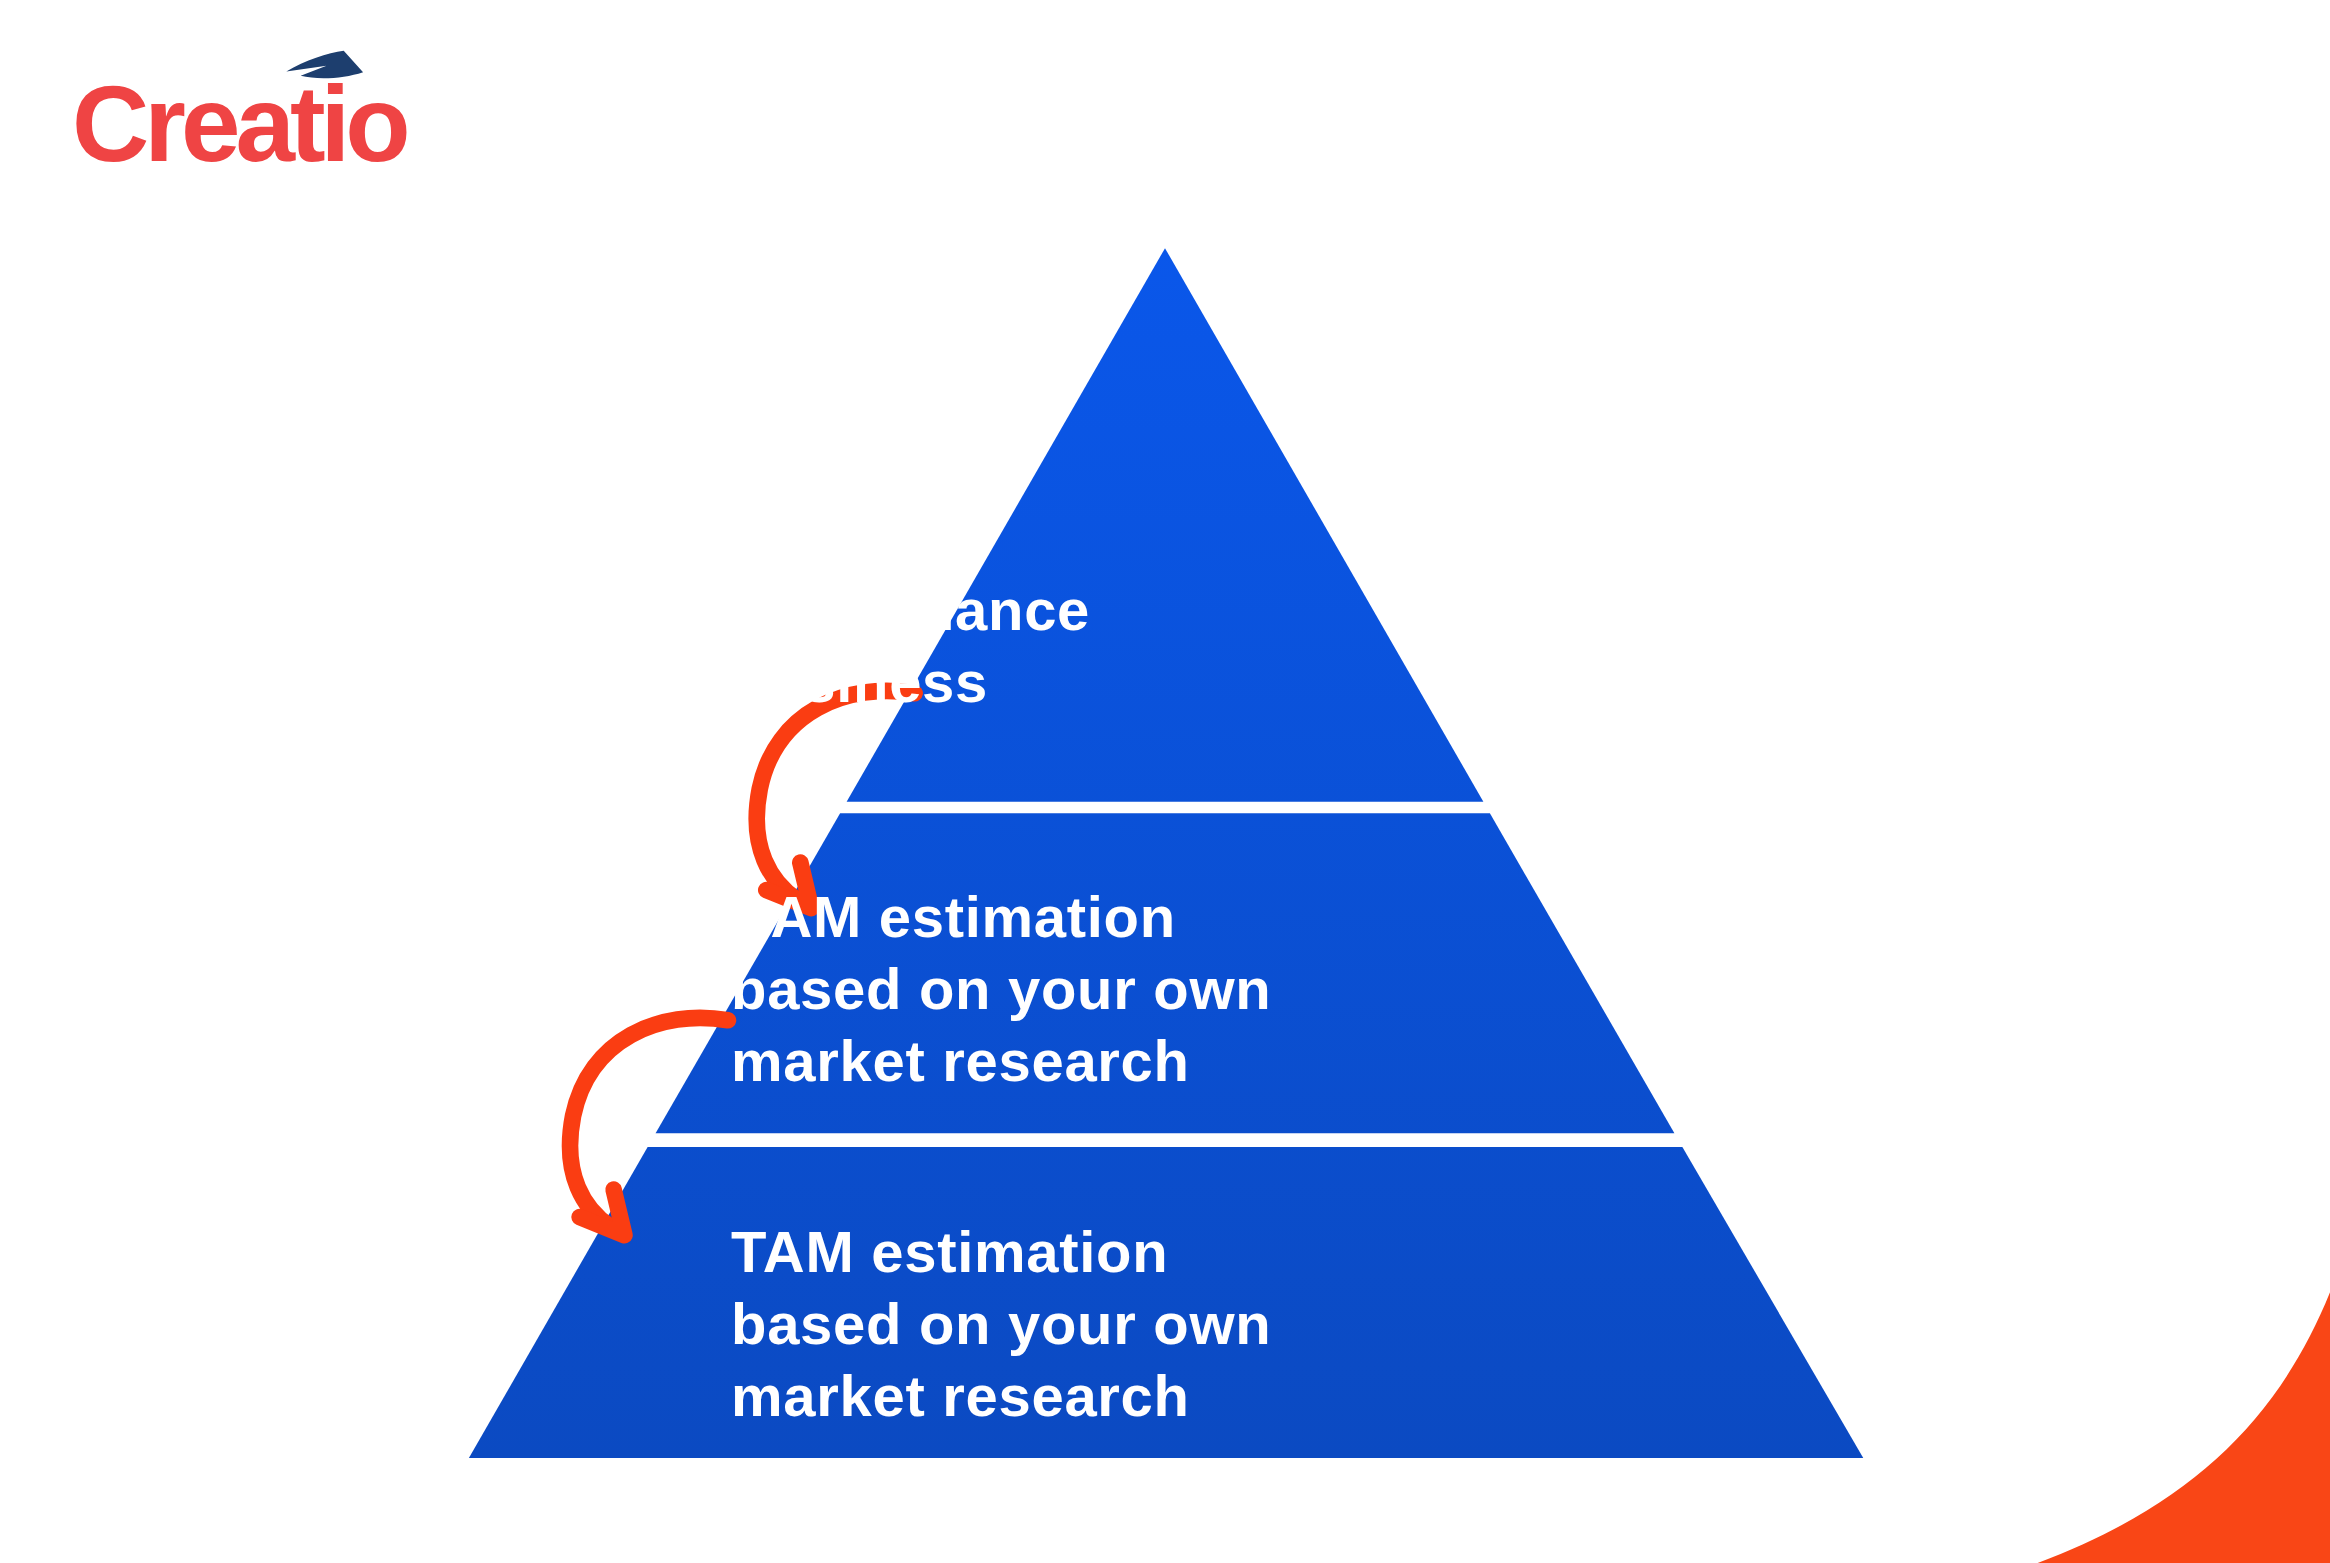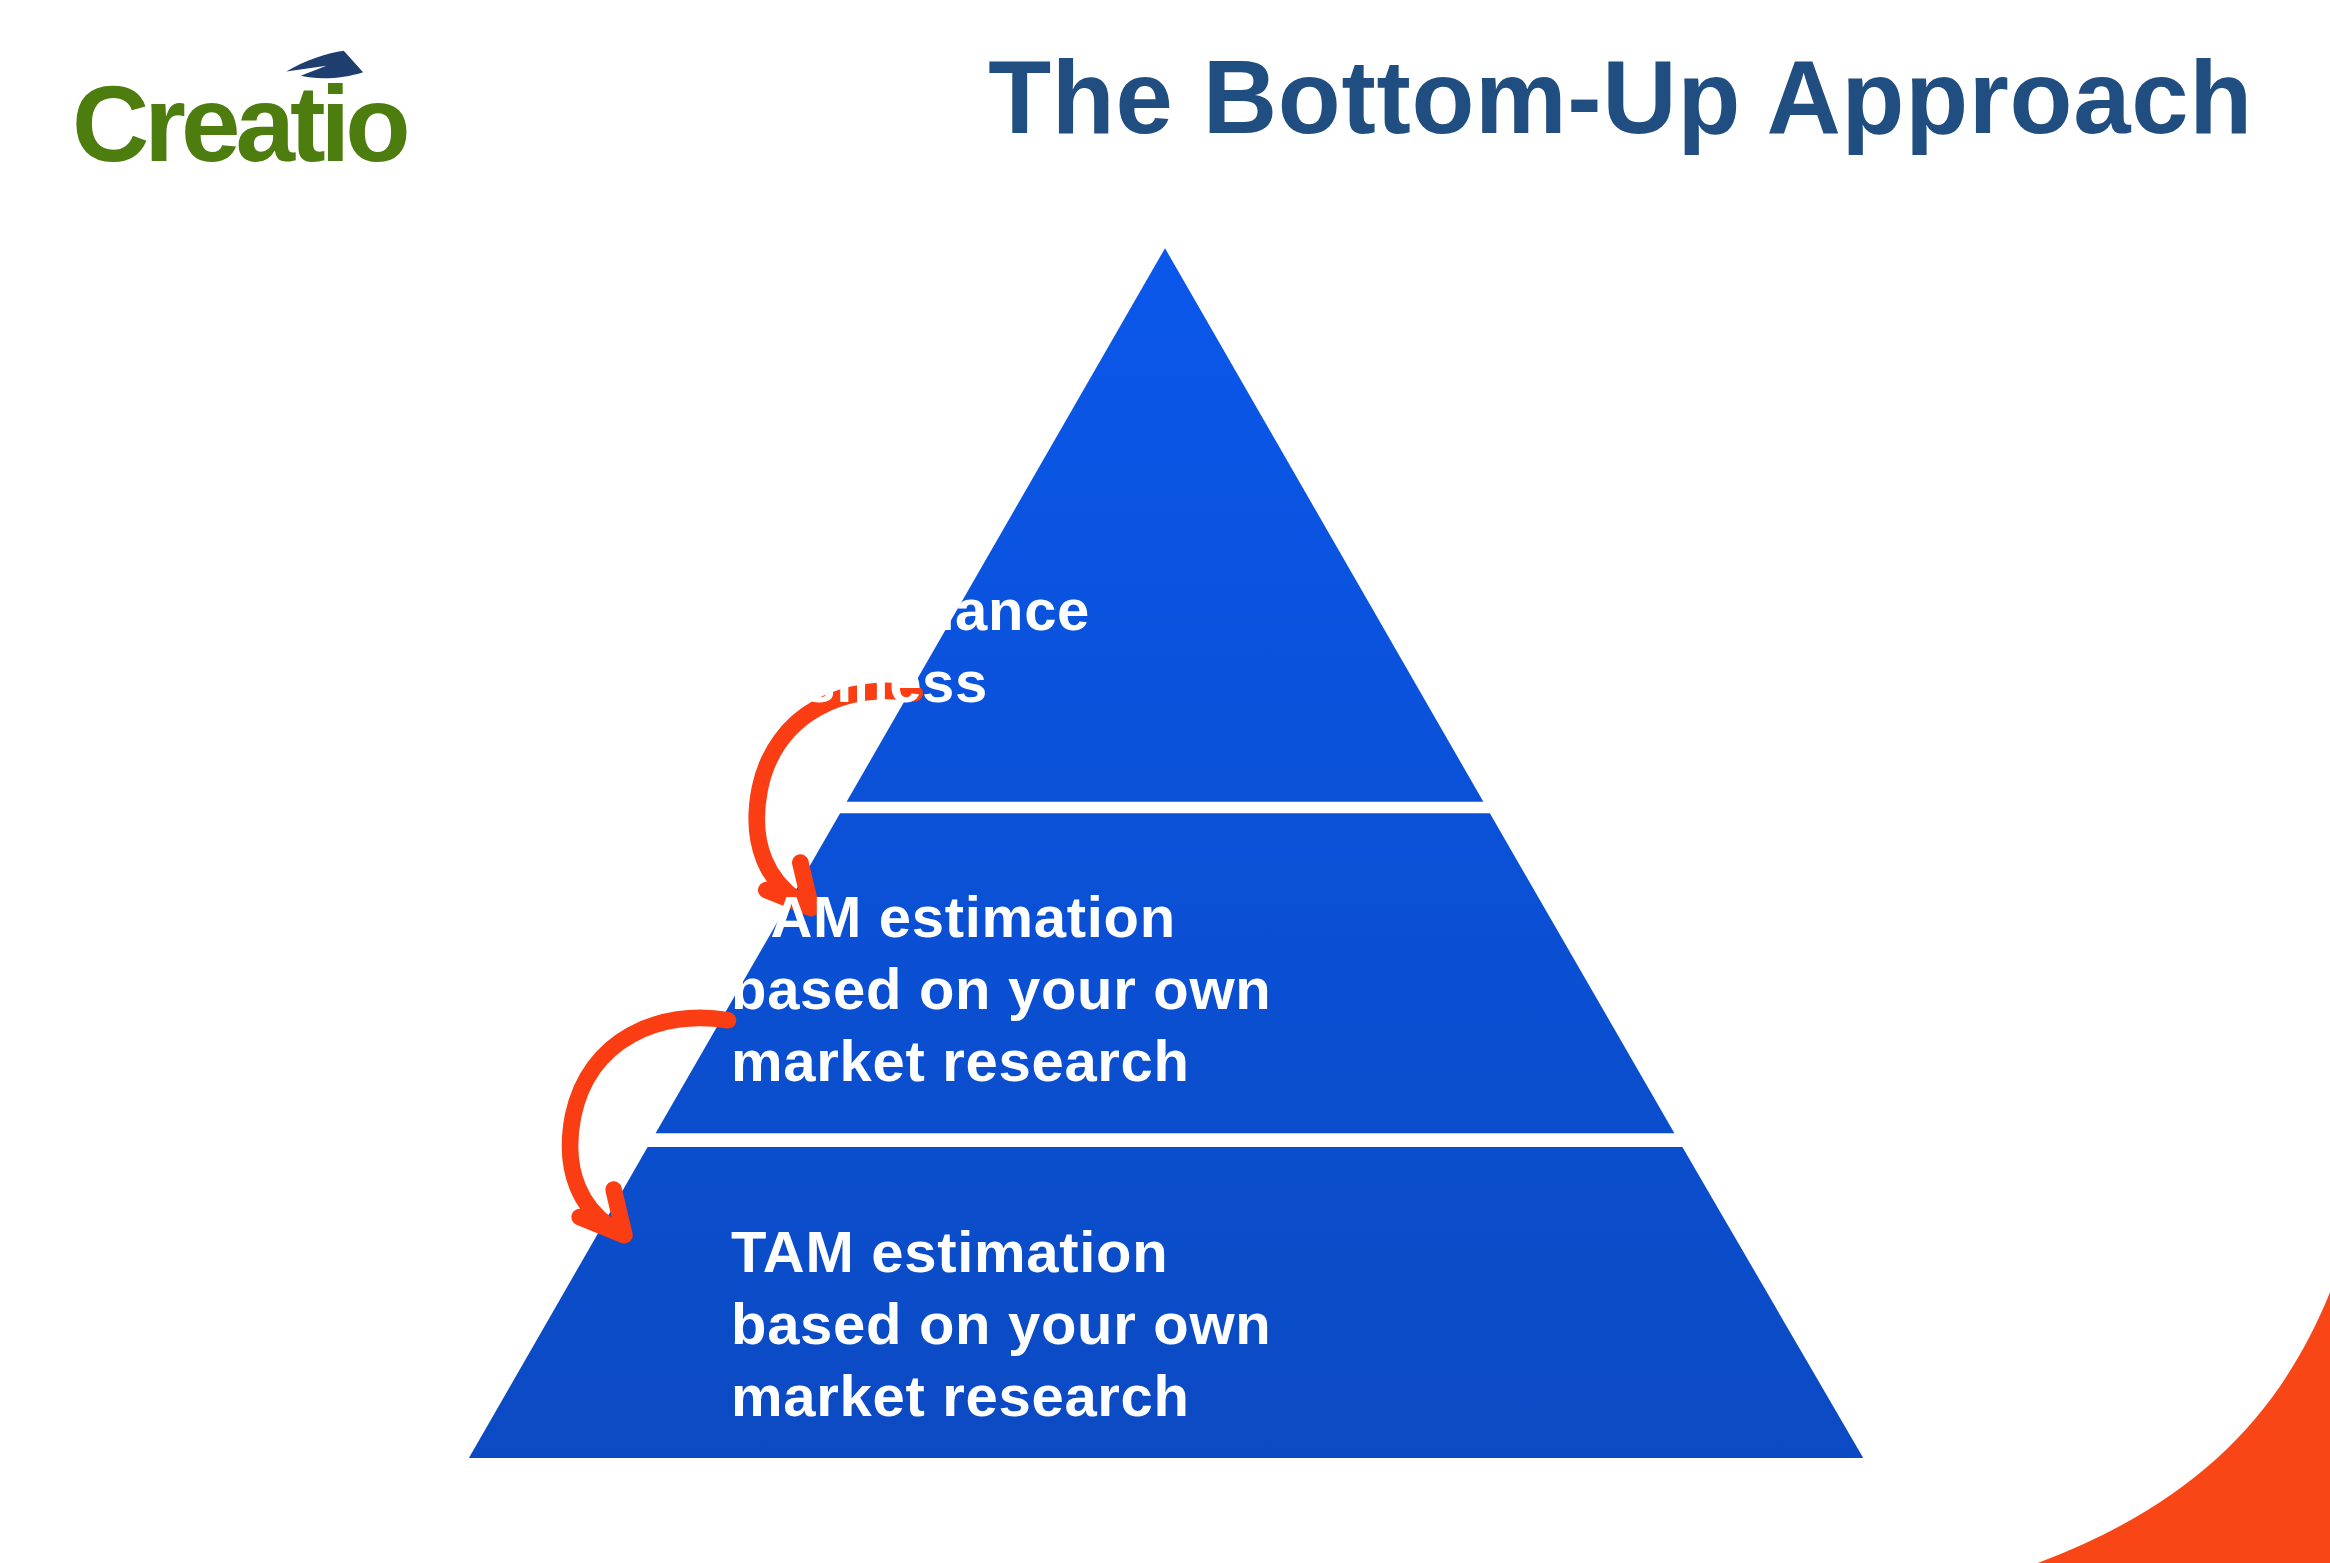--- a/index.html
+++ b/index.html
@@ -9,21 +9,21 @@
     background:#ffffff;
     overflow:hidden;
     font-family:"Liberation Sans", sans-serif;
   }
   .bg-svg{position:absolute;left:0;top:0;width:2330px;height:1563px;display:block;}
   
   .logo{position:absolute;left:72px;top:51px;width:376px;height:130px;}
   .logo-text{
     display:block;margin-top:20px;
     font-size:107px;font-weight:bold;letter-spacing:-5px;
-    color:#4d7c0f;line-height:1;
+    color:#ef4444;line-height:1;
   }
   .logo-arrow{position:absolute;left:214px;top:-1.4px;width:81px;height:33px;}
   
   .title{
     position:absolute;left:926px;top:39px;width:1389px;margin:0;
     text-align:center;
     font-size:103px;font-weight:bold;letter-spacing:0.7px;
     color:#214E80;line-height:1.15;
   }
   
@@ -66,21 +66,20 @@
     <path d="M 3220 1786 C 3148 1964 3024 2082 2816 2160 L 3220 2160 Z" fill="#F94616"></path>
   </svg>
 
   <div class="logo">
     <svg class="logo-arrow" viewBox="0 0 112 46" xmlns="http://www.w3.org/2000/svg">
       <path d="M 0 30 C 26 14 58 4 80 1 L 107 31 C 80 40 44 42 20 36 L 56 22 Z" fill="#1D3E6E"></path>
     </svg>
     <span class="logo-text">Creatio</span>
   </div>
 
-  <h1 class="title">The Bottom-Up Approach</h1>
 
   <div class="lvl lvl1">
     <div>Data</div>
     <div>performance</div>
     <div>business</div>
   </div>
 
   <div class="lvl lvl2">
     <div>SAM estimation</div>
     <div>based on your own</div>

